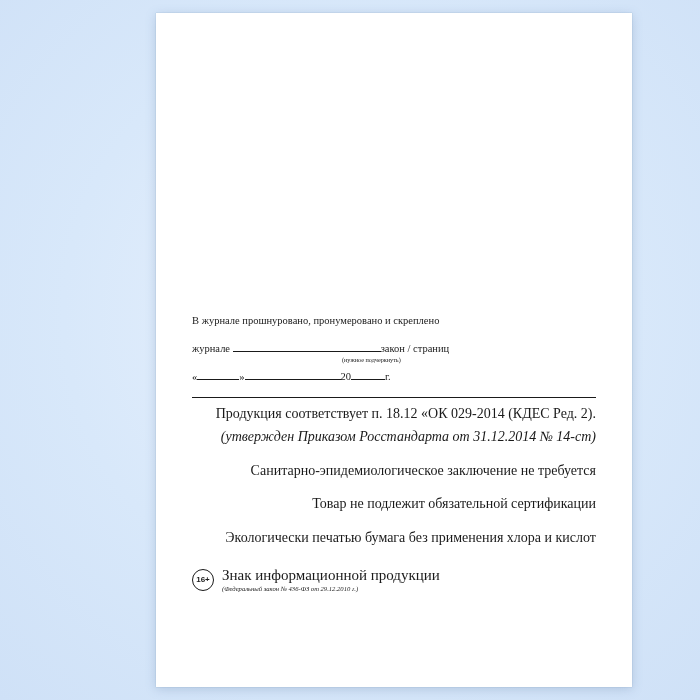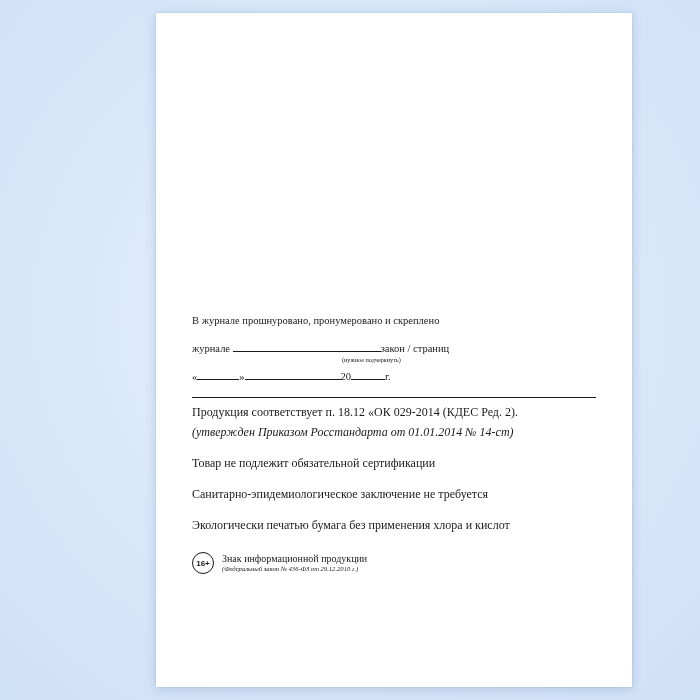--- a/index.html
+++ b/index.html
@@ -72,23 +72,24 @@
   }
   .mp {
     font-size: 10.5px;
     text-align: right;
     width: 404px;
     margin: 0 0 26px 0;
     padding-right: 16px;
     box-sizing: border-box;
   }
   .para {
-    font-size: 12px;
+    font-size: 14px;
     line-height: 1.42;
     margin: 0 0 14px 0;
+    text-align: right;
   }
   .para.tight {
     margin-bottom: 3px;
   }
   .italic {
     font-style: italic;
   }
   .mark-row {
     display: flex;
     align-items: center;
@@ -102,21 +103,21 @@
     display: flex;
     align-items: center;
     justify-content: center;
     font-size: 8px;
     font-family: "Liberation Sans", sans-serif;
     margin-right: 8px;
     flex: 0 0 auto;
     font-weight: bold;
   }
   .mark-text-main {
-    font-size: 10px;
+    font-size: 15px;
     line-height: 1.25;
   }
   .mark-text-sub {
     font-size: 6.6px;
     font-style: italic;
     line-height: 1.25;
   }
 </style>
 </head>
 <body>
@@ -135,24 +136,24 @@
 
       <div class="line-main">
         <span>«</span><span class="fill f-quote1"></span><span>»</span><span class="fill f-quote2"></span><span>20</span><span class="fill f-year"></span><span>г.</span>
       </div>
 
 
       <div class="rule-full"></div>
 
 
       <p class="para tight">Продукция соответствует п. 18.12 «ОК 029-2014 (КДЕС Ред. 2).</p>
-      <p class="para italic">(утвержден Приказом Росстандарта от 01.01.2014 № 14-ст)</p>
+      <p class="para italic">(утвержден Приказом Росстандарта от 31.12.2014 № 14-ст)</p>
 
+      <p class="para">Санитарно-эпидемиологическое заключение не требуется</p>
       <p class="para">Товар не подлежит обязательной сертификации</p>
-      <p class="para">Санитарно-эпидемиологическое заключение не требуется</p>
       <p class="para">Экологически печатью бумага без применения хлора и кислот</p>
 
       <div class="mark-row">
         <div class="age-badge">16+</div>
         <div>
           <div class="mark-text-main">Знак информационной продукции</div>
           <div class="mark-text-sub">(Федеральный закон № 436-ФЗ от 29.12.2010 г.)</div>
         </div>
       </div>
 

